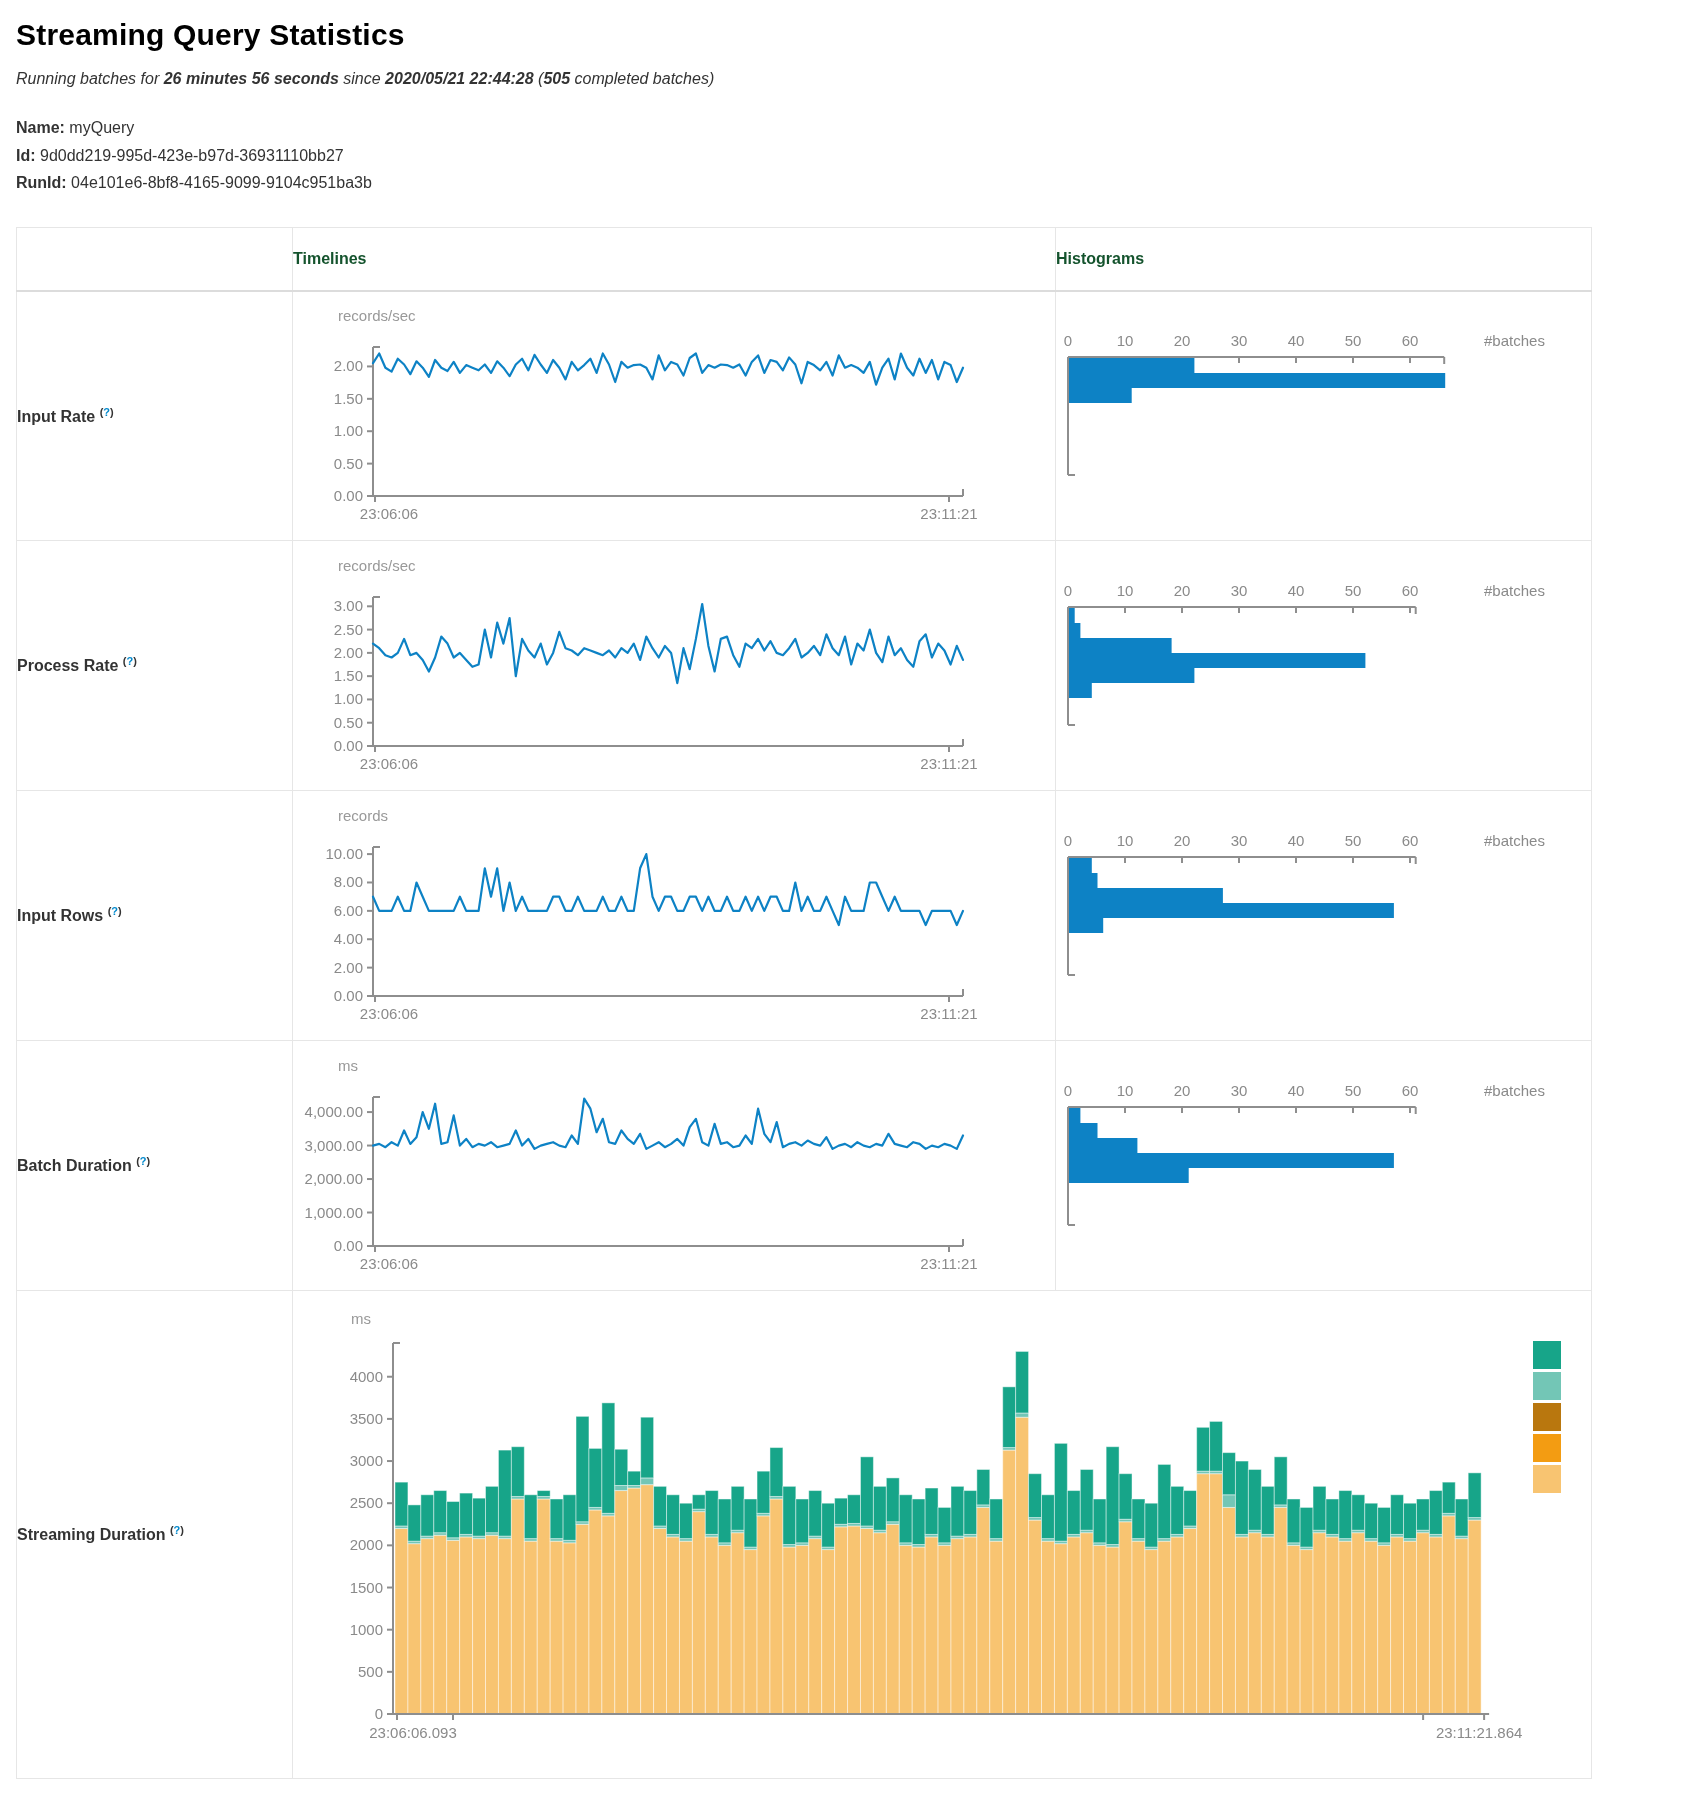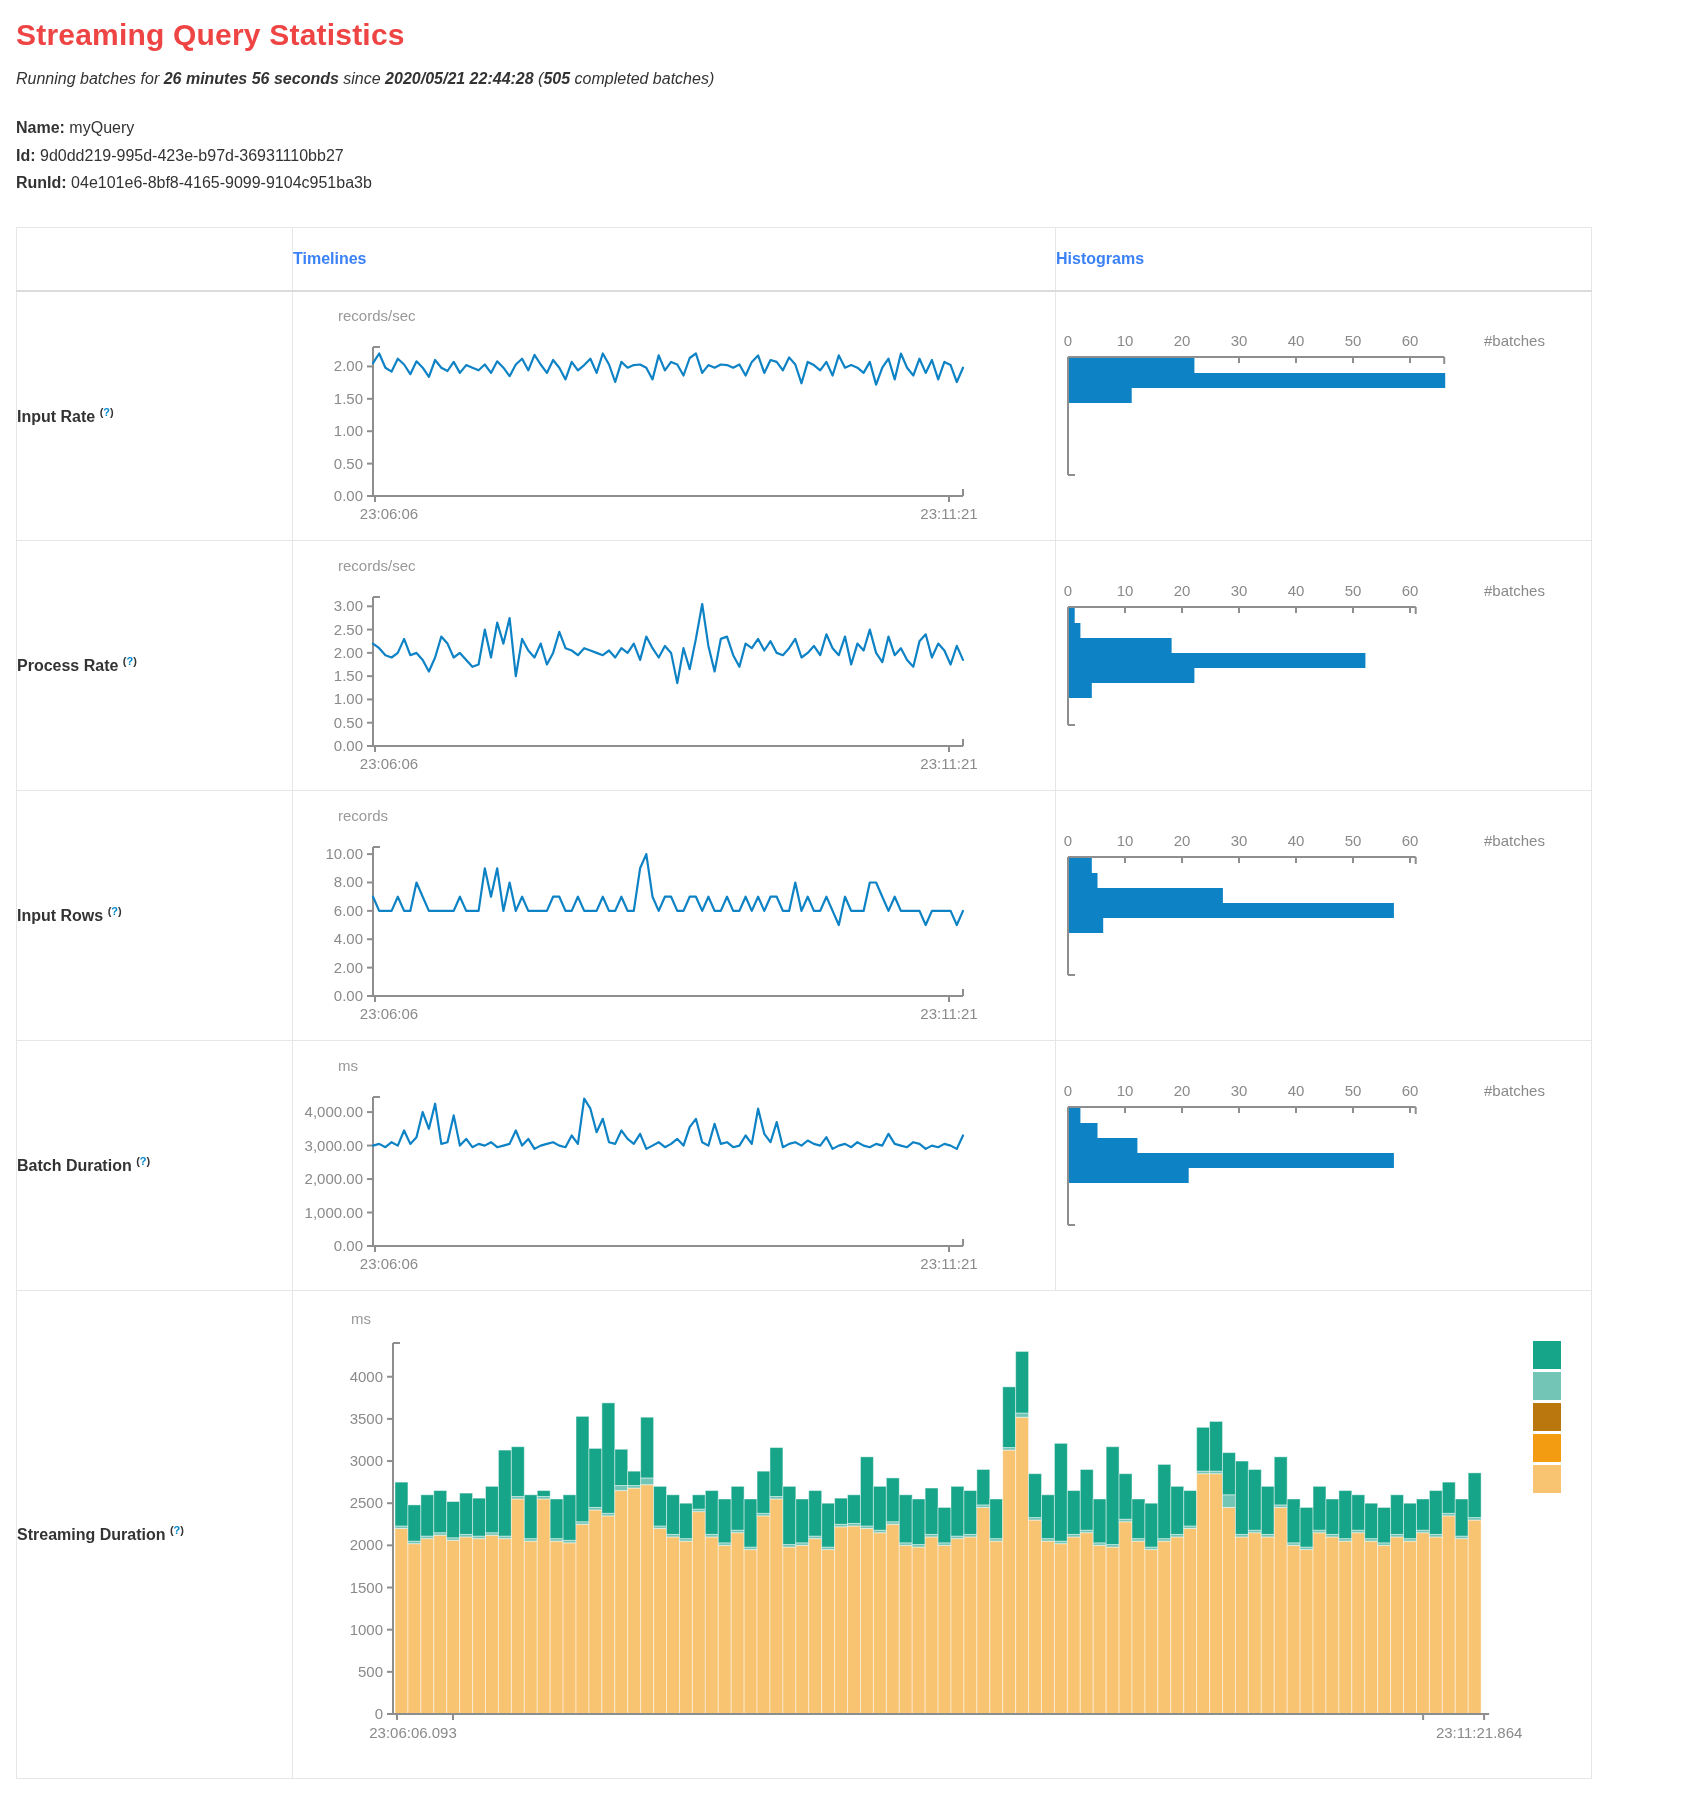--- a/index.html
+++ b/index.html
@@ -1,24 +1,24 @@
 <!DOCTYPE html>
 <html><head>
 <meta charset="utf-8">
 <style>
   html,body{margin:0;padding:0;background:#fff;font-family:"Liberation Sans","DejaVu Sans",sans-serif;color:#333;}
   .page{width:1693px;min-height:1820px;box-sizing:border-box;padding:14px 16px 0 16px;}
-  h1{font-size:30px;margin:4px 0 18px 0;color:#ef4444;letter-spacing:.2px;}
+  h1{font-size:30px;margin:4px 0 18px 0;color:#000000;letter-spacing:.2px;}
   .subtitle{font-size:16px;margin:0 0 26px 0;color:#333;font-style:italic;}
   .subtitle b{font-weight:bold;}
   .meta{font-size:16px;line-height:1.72;margin:0 0 30px 0;}
   .meta b{font-weight:bold;}
   table.stats{border-collapse:collapse;width:1575px;table-layout:fixed;}
   table.stats th,table.stats td{border:1px solid #e6e6e6;padding:0;vertical-align:middle;}
-  table.stats thead th{height:62px;text-align:left;font-size:16px;font-weight:bold;color:#3b82f6;background:#fff;border-bottom:2px solid #dcdcdc;}
+  table.stats thead th{height:62px;text-align:left;font-size:16px;font-weight:bold;color:#14532d;background:#fff;border-bottom:2px solid #dcdcdc;}
   th.h-timelines{padding-left:20px;}
   th.h-histograms{padding-left:12px;margin-left:46px;}
   td.lbl{padding-left:16px;font-size:16px;font-weight:bold;color:#333;margin-left:48px;}
   td.lbl sup{font-size:11px;}
   td.lbl sup .paren{color:#333;}
   td.lbl sup .q{color:#0088cc;}
   td.cell-tl{padding-left:24px;}
   td.cell-hg{padding-left:5px;vertical-align:top;}
   td.cell-op{padding:4px 0 0 4px;vertical-align:top;}
   tr.r-normal{height:250px;}

